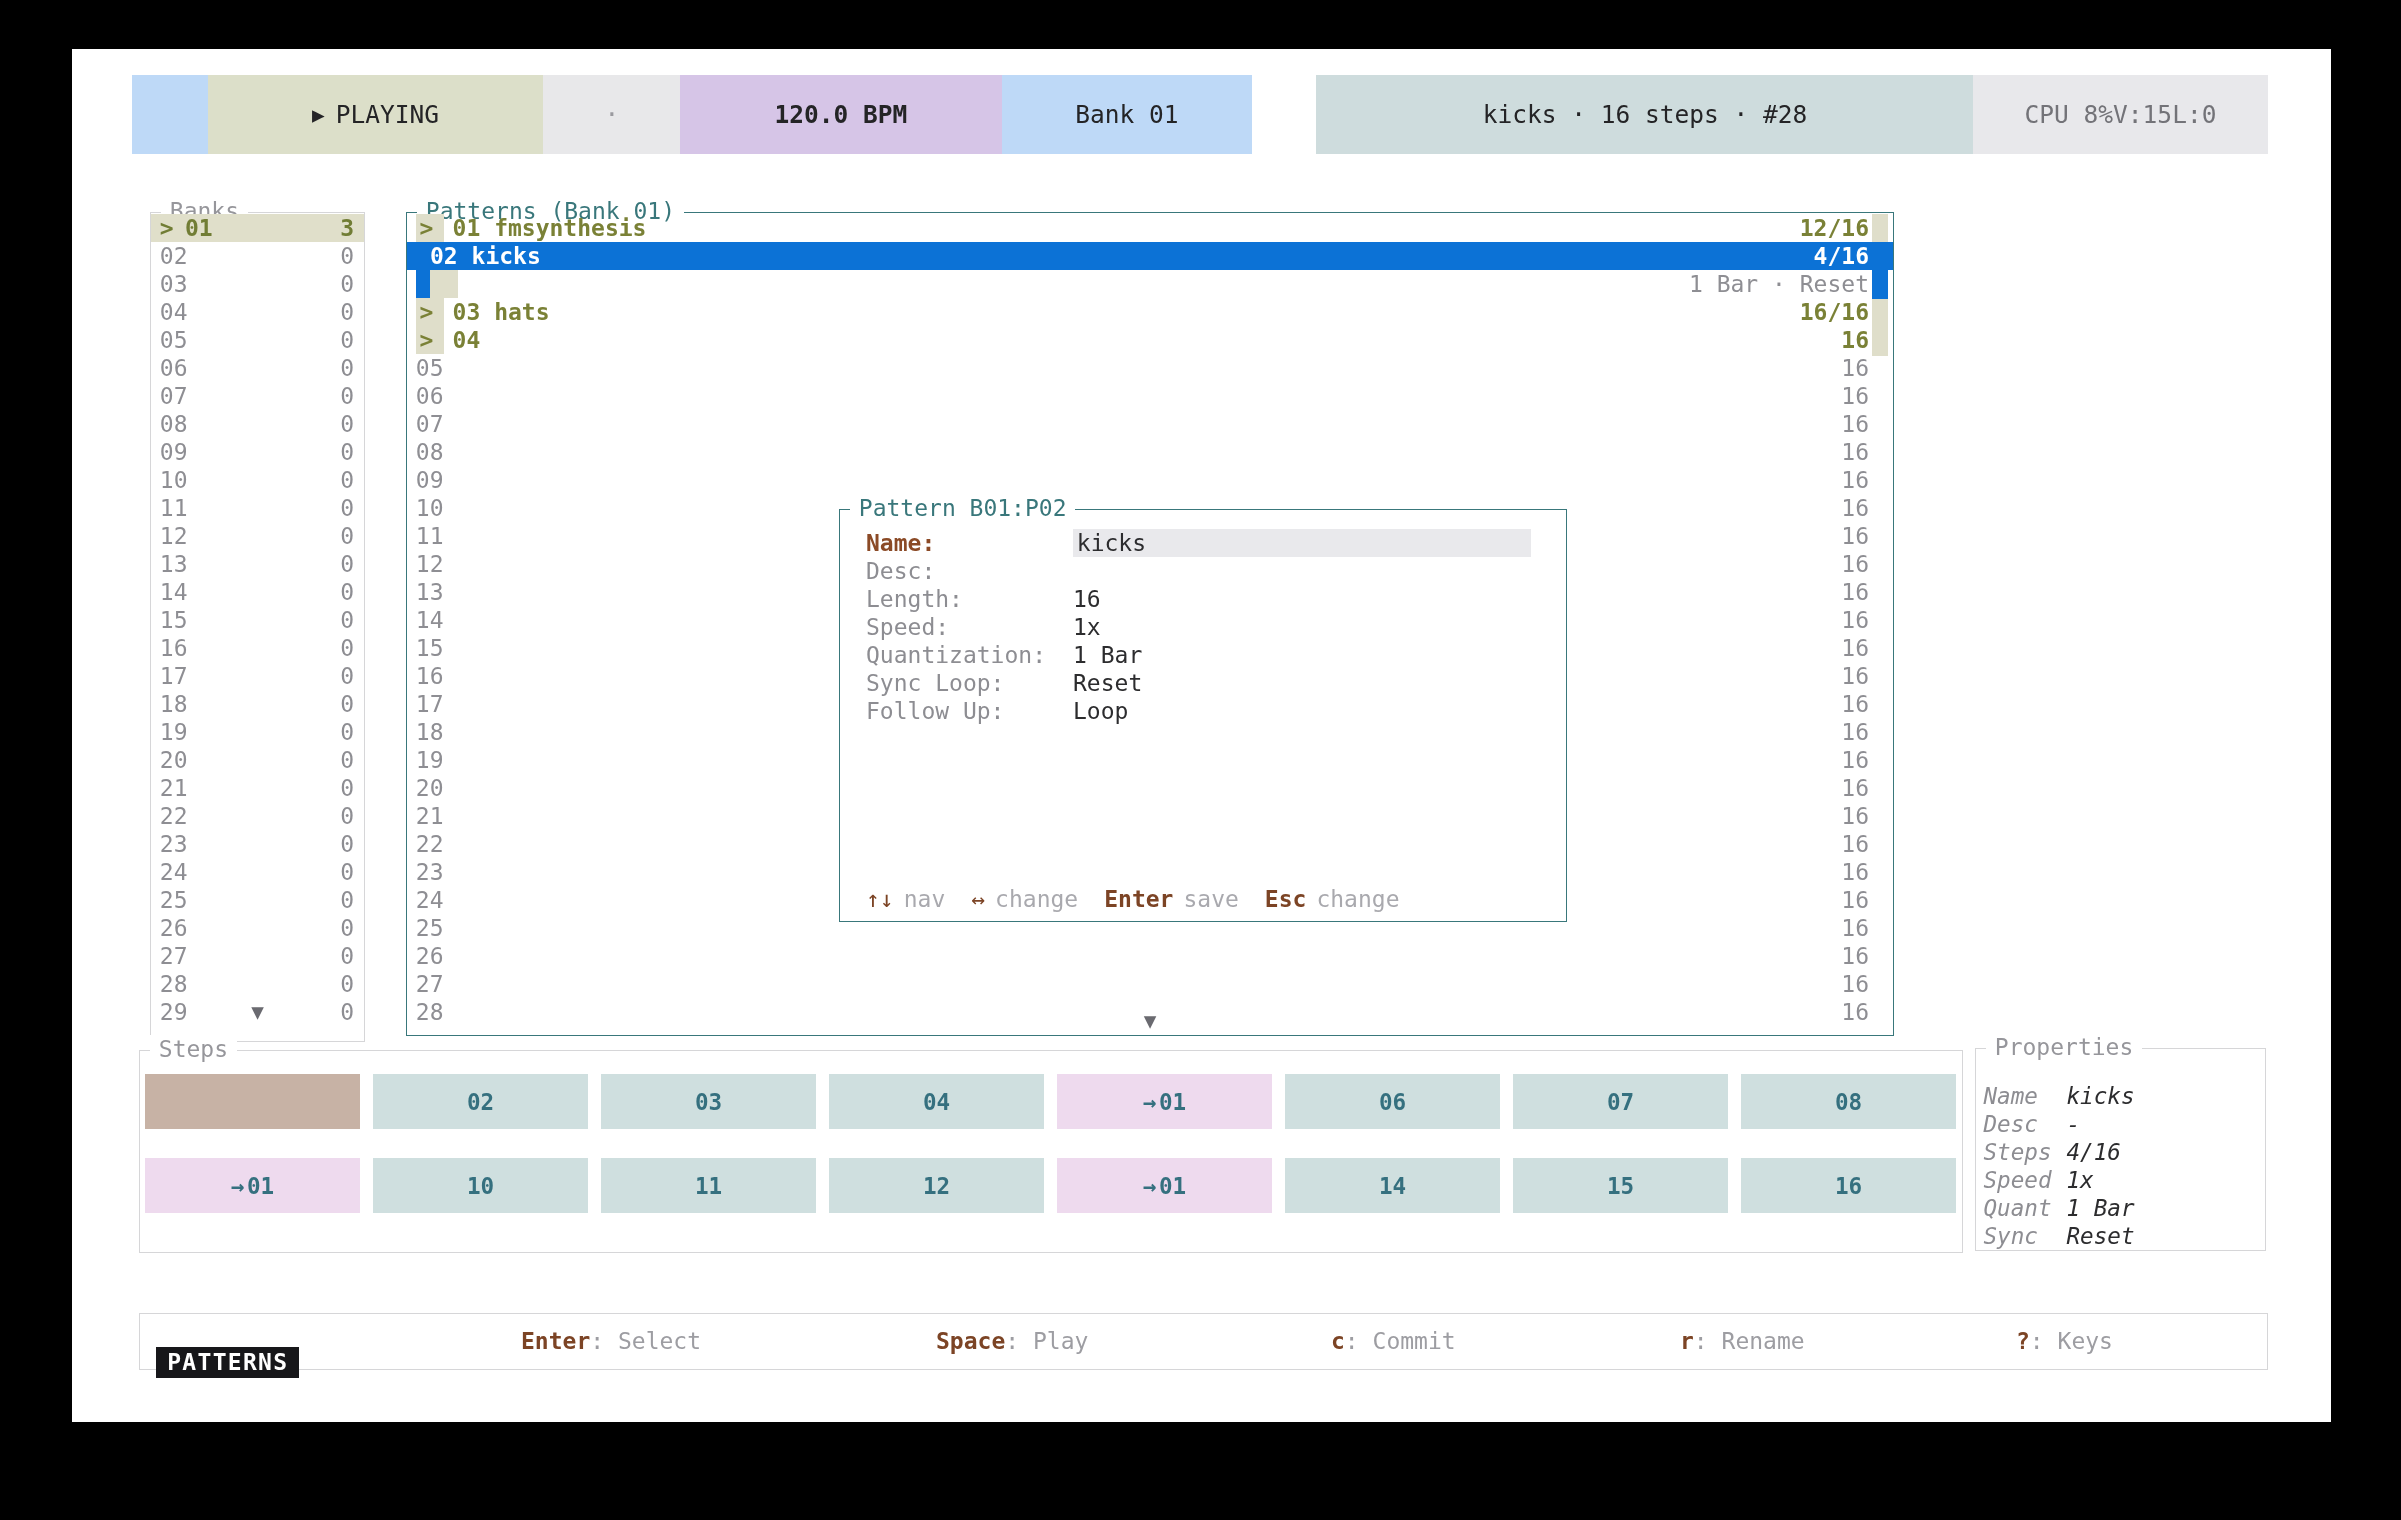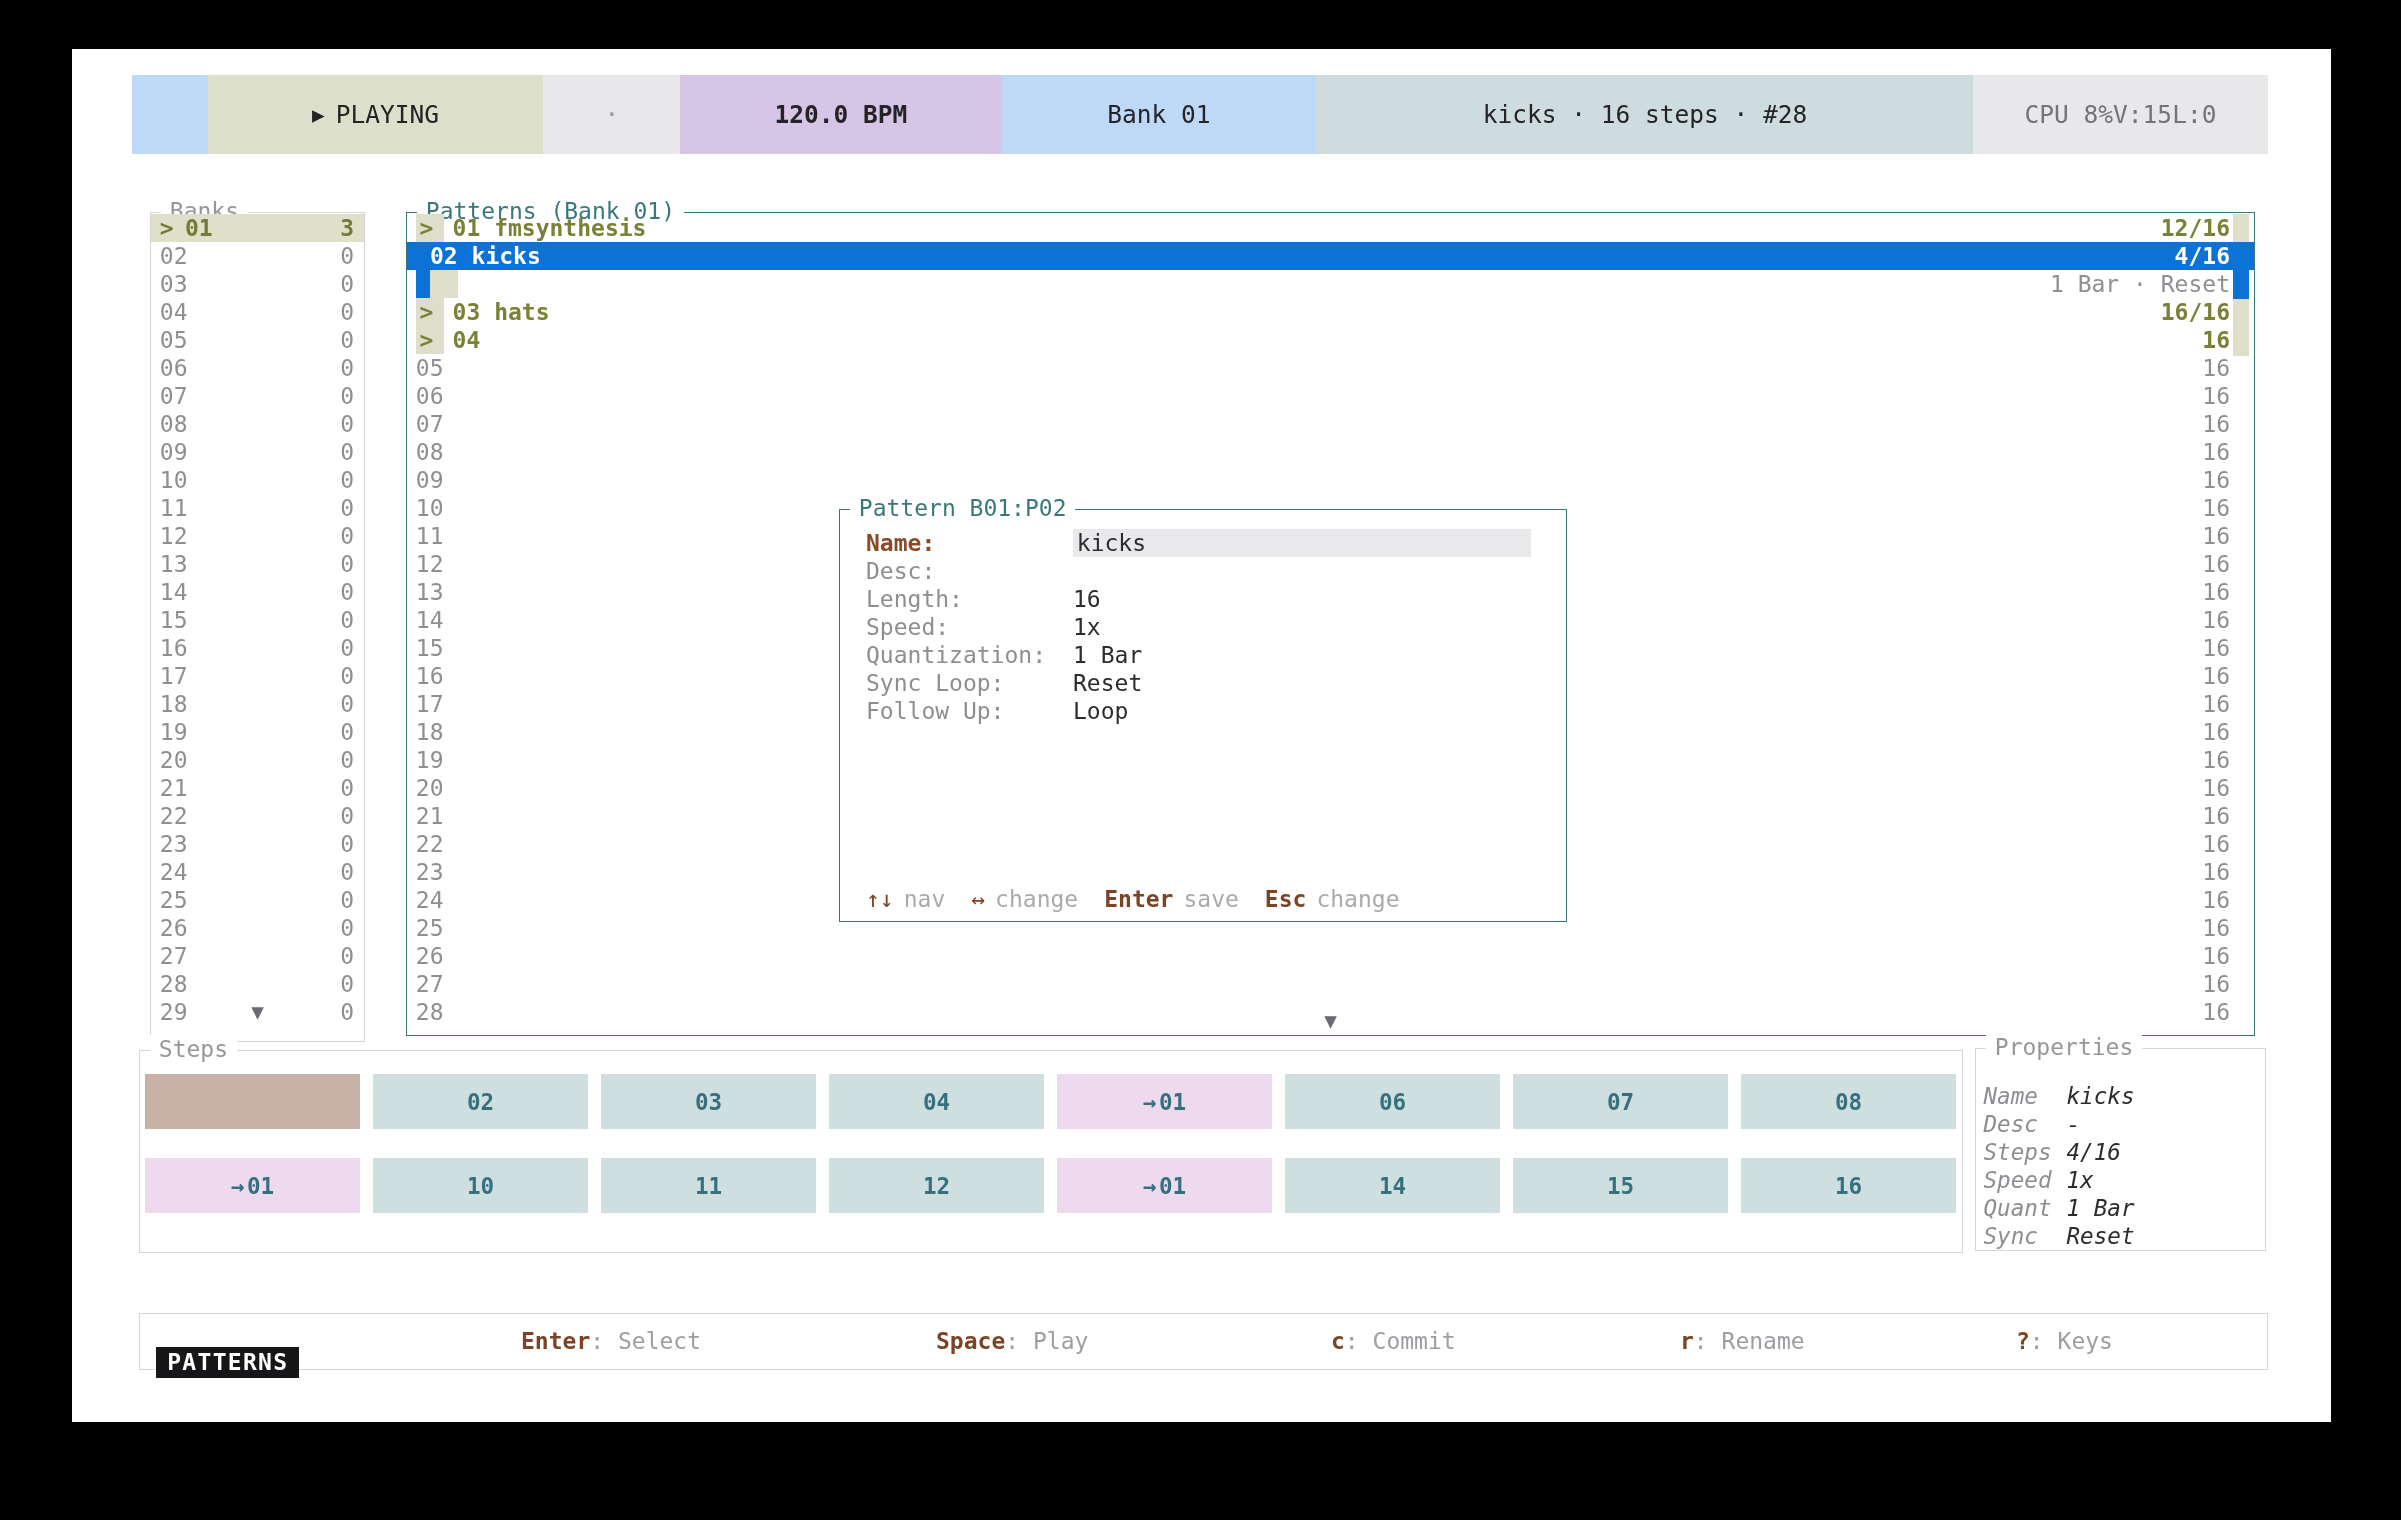--- a/index.html
+++ b/index.html
@@ -8,39 +8,39 @@
     position:absolute;left:72px;top:49px;width:2259px;height:1373px;background:#ffffff;
     font-family:"DejaVu Sans Mono","DejaVu Sans",monospace;color:#242426;
   }
   
   .topbar{position:absolute;left:60px;top:26px;width:2136px;height:79px;font-size:24.5px;}
   .seg{position:absolute;top:0;height:100%;display:flex;align-items:center;justify-content:center;white-space:pre;}
   .seg-accent{left:0;width:76px;background:#bed9f7;}
   .seg-transport{left:76px;width:335px;background:#dcdfc9;}
   .seg-dot{left:411px;width:138px;background:#e8e8ea;color:#9a9a9f;}
   .seg-bpm{left:548px;width:322px;background:#d6c5e7;font-weight:700;}
-  .seg-bank{left:870px;width:314px;background:#bed9f7;}
+  .seg-bank{left:870px;width:250px;background:#bed9f7;}
   .seg-track{left:1184px;width:658px;background:#cedcdd;}
   .seg-stats{left:1841px;width:295px;background:#e8e8eb;color:#737378;}
   .play-ic{margin-right:11.3px;font-size:21px;}
   
   .panel{position:absolute;background:#fff;border:1.9px solid #d6d6d8;}
   .panel.teal{border-color:#39777b;}
   .legend{position:absolute;top:-15.7px;left:10px;background:#fff;padding:0 8.8px;font-size:23px;line-height:28px;color:#96969b;white-space:pre;}
   .legend.tealt{color:#39777b;}
   
   #banks-panel{left:78px;top:163px;width:215px;height:830px;}
   #banks-list{margin-top:1.3px;font-size:23px;}
   .bank-row{height:28px;display:flex;align-items:center;padding:0 10px 0 8.8px;color:#8e8e93;position:relative;}
   .bank-row .marker{margin-right:11.3px;}
   .bank-row .cnt{margin-left:auto;}
   .bank-row.sel{background:#e0dfca;color:#717d35;font-weight:700;}
   .bank-row .more{position:absolute;left:0;right:0;text-align:center;color:#6a6a70;font-size:21px;}
   
-  #patterns-panel{left:334px;top:163px;width:1849px;height:824px;}
+  #patterns-panel{left:334px;top:163px;width:1488px;height:824px;}
   #patterns-list{margin-top:1.3px;font-size:23px;}
   .p-row{height:28px;display:flex;align-items:center;position:relative;padding-left:8.8px;}
   .p-row .pcnt{margin-left:auto;padding-right:24px;}
   .p-row.committed{color:#7a8136;font-weight:700;}
   .p-row.committed .gutter{width:28px;align-self:stretch;background:#dfdeca;display:flex;align-items:center;padding-left:3.8px;margin-right:8.8px;}
   .p-row.empty{color:#8e8e93;}
   .p-row.selected{background:#0c72d6;color:#ffffff;font-weight:700;padding-left:23px;}
   .p-row.detail-line{padding-left:8.8px;color:#8e8e93;}
   .p-row.detail-line .b1{width:14.4px;align-self:stretch;background:#0c72d6;}
   .p-row.detail-line .b2{width:28px;align-self:stretch;background:#dfdeca;}

